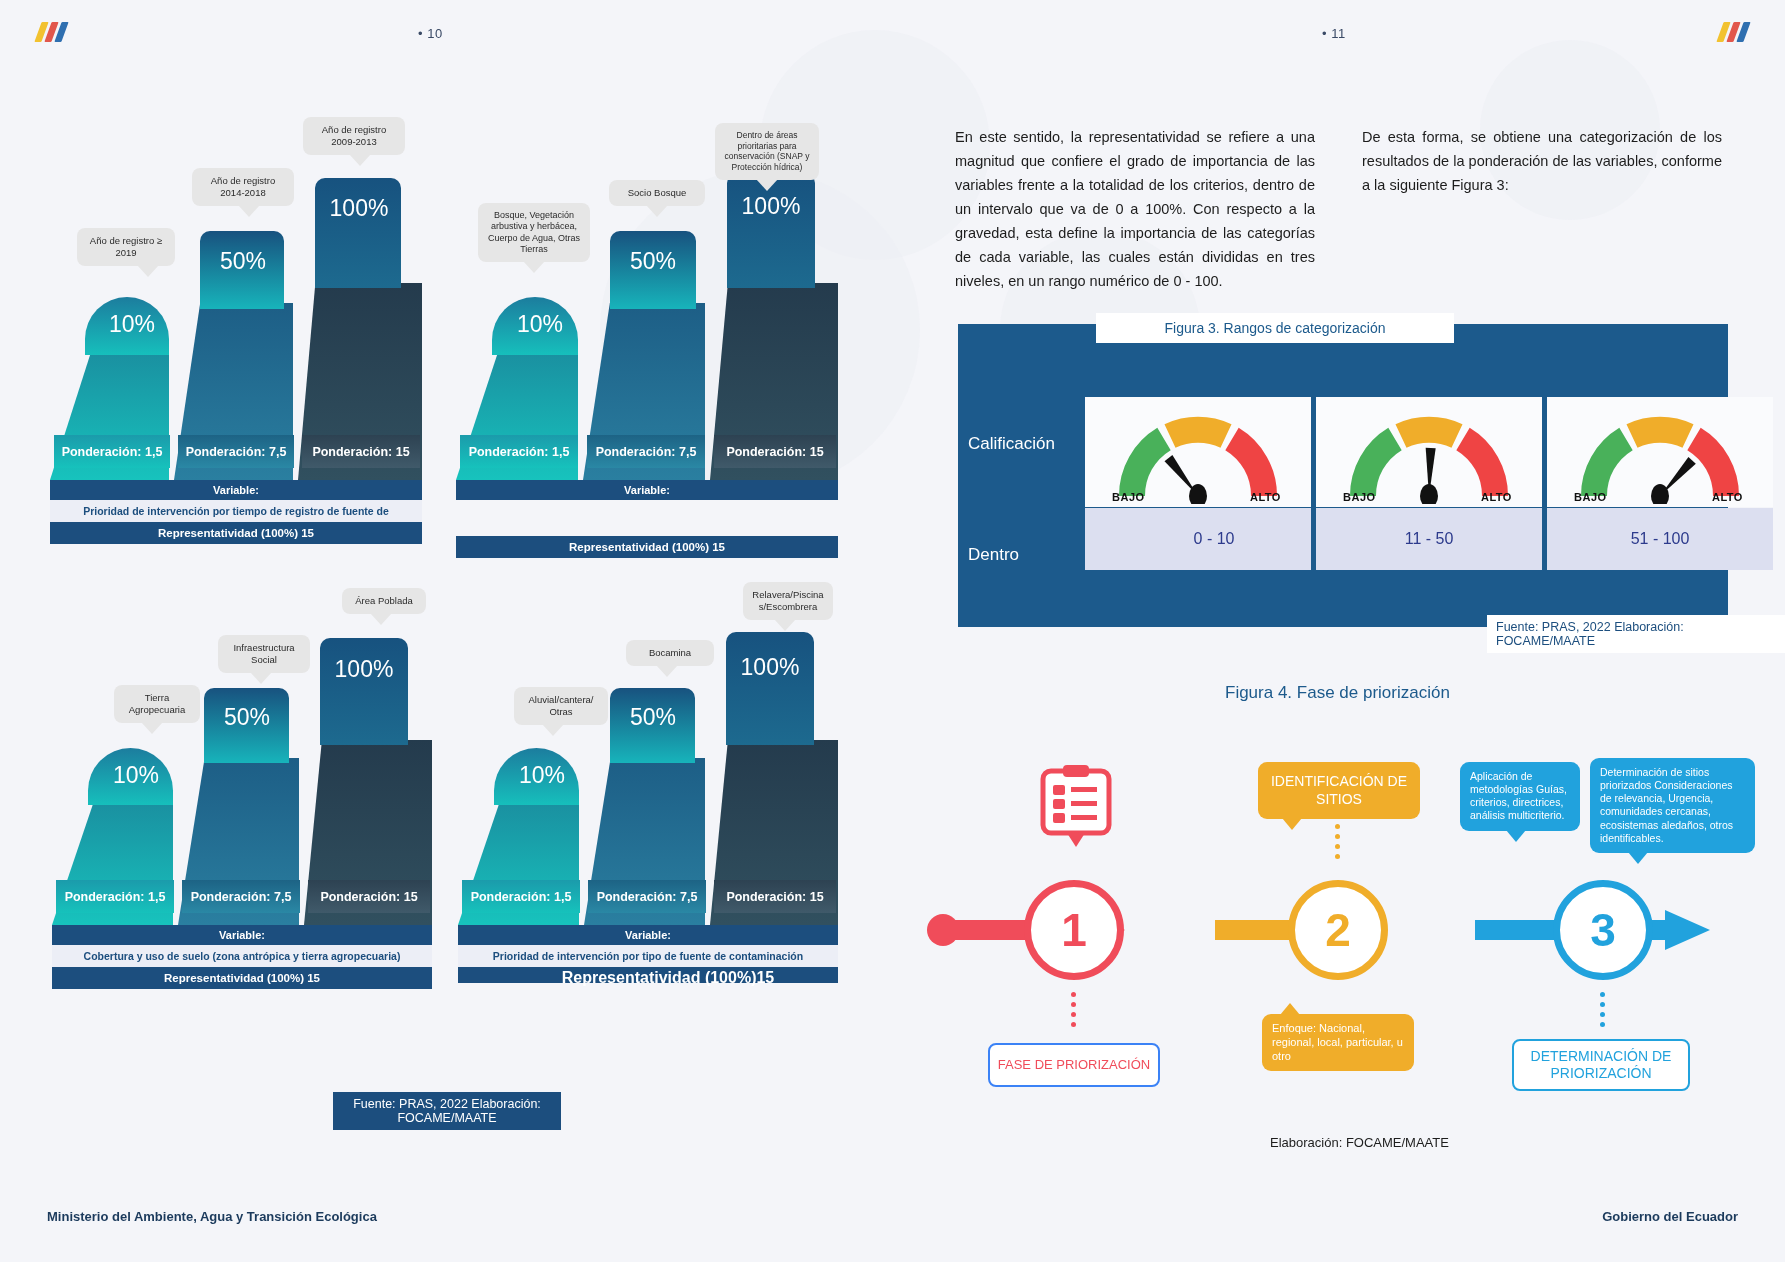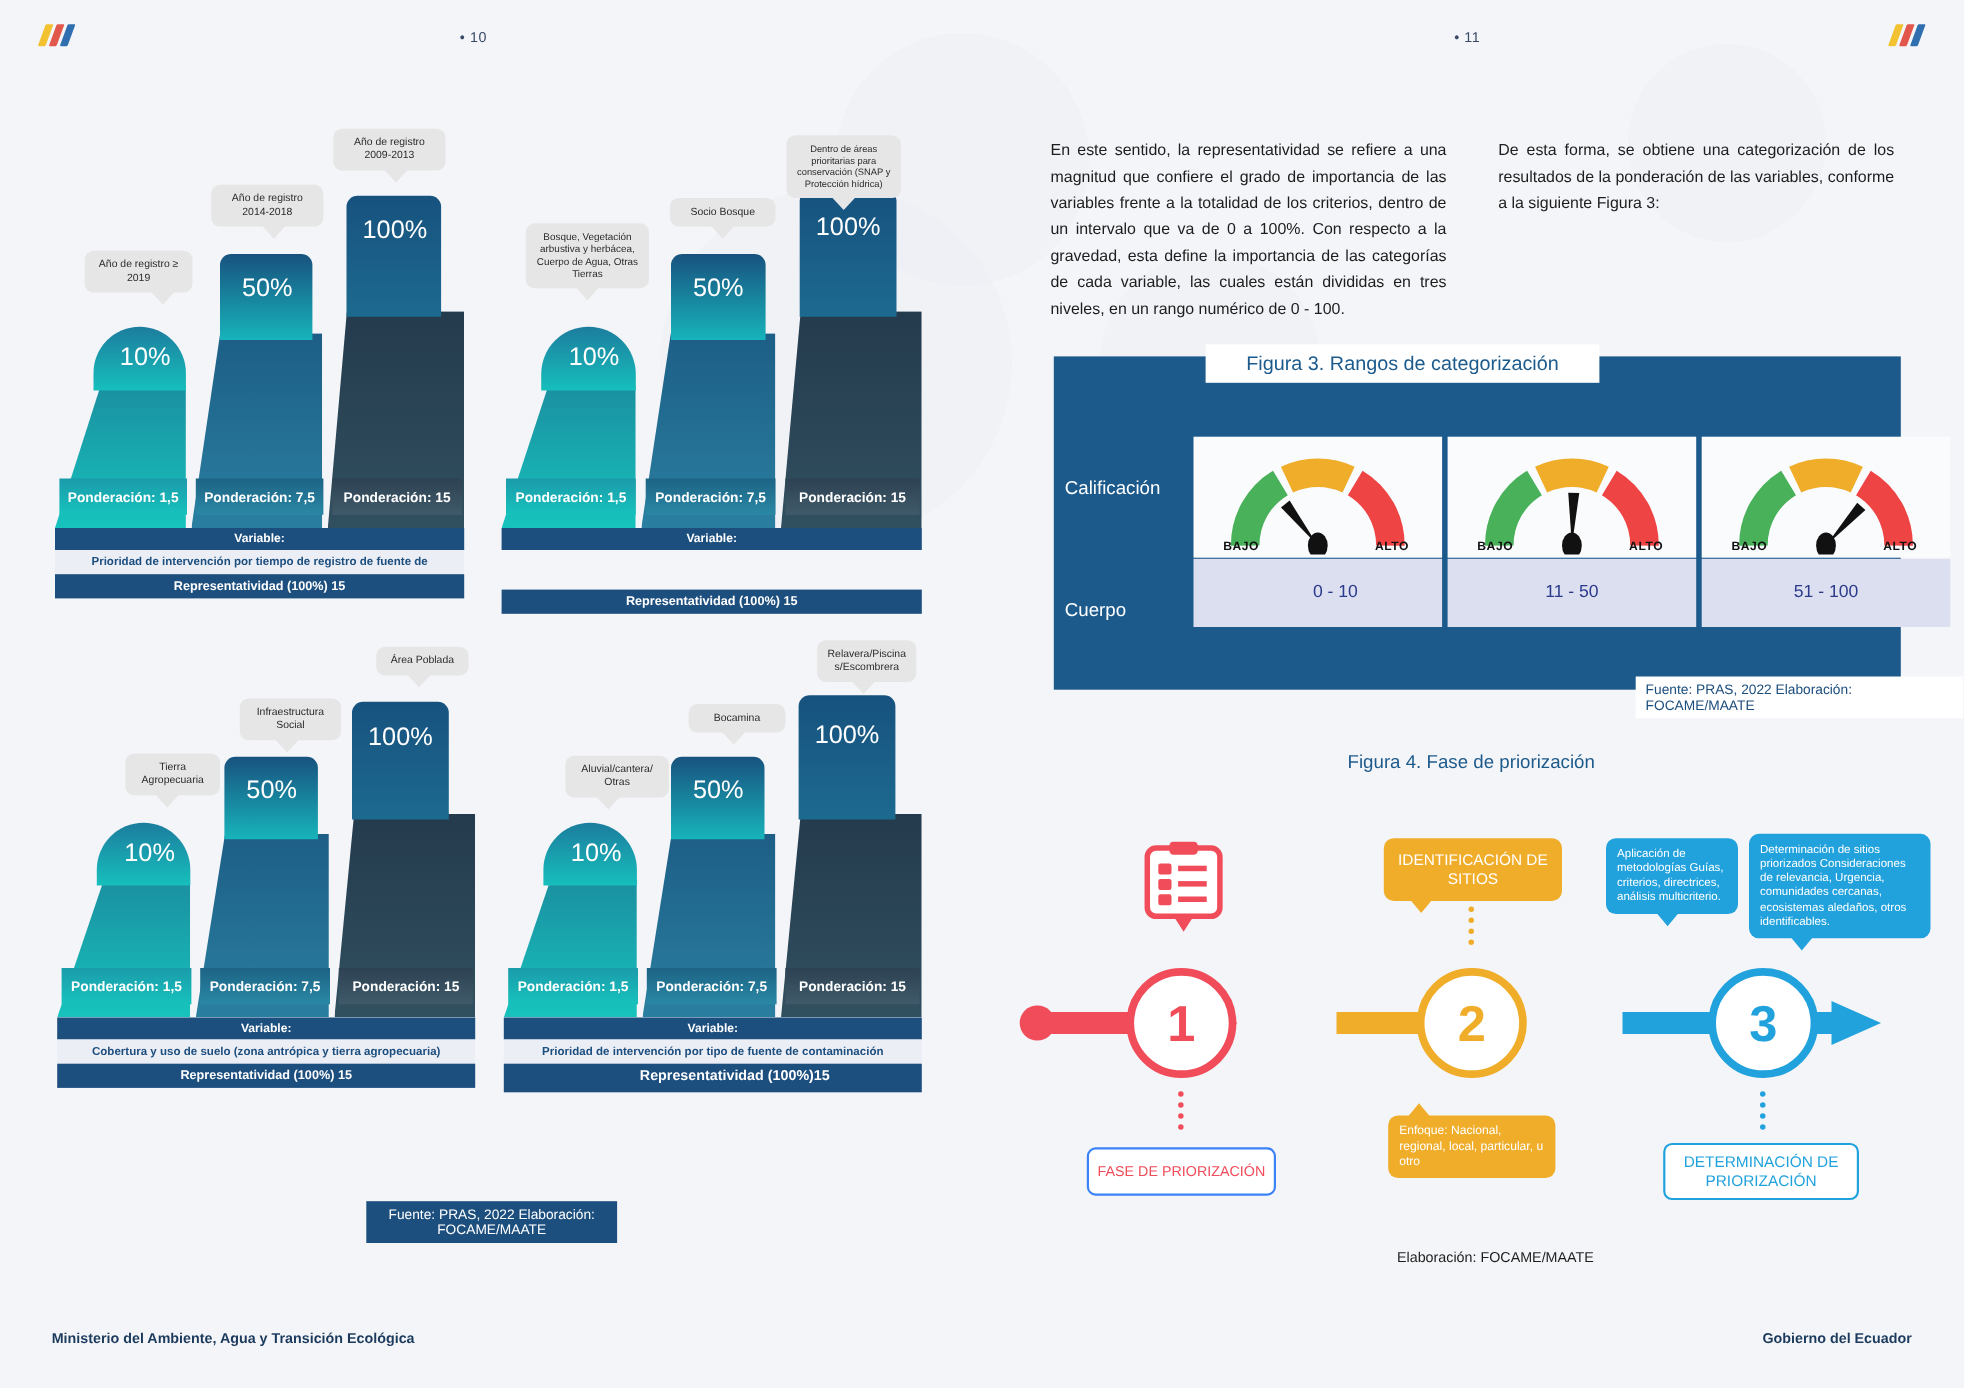--- a/index.html
+++ b/index.html
@@ -27,21 +27,21 @@
     border-top:12px solid #e6e6e6;
   }
   .pct{position:absolute;color:#fff;font-weight:400;}
   .pond{position:absolute;color:#fff;font-weight:bold;display:flex;align-items:center;justify-content:center;}
   .varbar{background:#1c4e7e;color:#fff;text-align:center;font-weight:bold;}
   .vartxt{background:#eceef6;color:#1c4e7e;text-align:center;font-weight:bold;line-height:1.35;}
   .repbar{background:#1c4e7e;color:#fff;text-align:center;font-weight:bold;}
   
   .body-text{position:absolute;color:#1d1d1d;font-size:14.5px;line-height:1.65;text-align:justify;}
   .fig3-wrap{position:absolute;background:#1c5a8c;}
-  .fig3-title{position:absolute;background:#fff;color:#1c5a8c;font-size:18px;text-align:center;padding:7px 18px;}
+  .fig3-title{position:absolute;background:#fff;color:#1c5a8c;font-size:14px;text-align:center;padding:7px 18px;}
   .fig3-rowlabel{position:absolute;color:#fff;font-size:17px;}
   .gcell{position:absolute;background:#fafbfd;}
   .rcell{position:absolute;background:#dcdff0;color:#2c3a8c;font-size:16px;display:flex;align-items:center;justify-content:center;}
   .gauge-lbl{position:absolute;font-size:11px;font-weight:bold;color:#111;letter-spacing:.5px;}
   .src-box{position:absolute;background:#fff;color:#1c4e7e;font-size:12.5px;padding:5px 9px;}
   .fig4-title{position:absolute;color:#1c5a8c;font-size:17px;}
   .node{position:absolute;border-radius:50%;background:#fff;display:flex;align-items:center;justify-content:center;font-size:46px;font-weight:bold;}
   .bubble{position:absolute;border-radius:9px;color:#fff;padding:8px 10px;line-height:1.25;}
   .bubble .tail2{position:absolute;width:0;height:0;border-left:10px solid transparent;border-right:10px solid transparent;}
   .outline-box{position:absolute;background:#fff;border-radius:8px;display:flex;align-items:center;justify-content:center;text-align:center;line-height:1.25;}
@@ -183,32 +183,32 @@
     </div>
     <div class="cap-label" style="left:285px;top:-58px;width:90px;font-size:9.5px;">
       <span>Relavera/Piscina s/Escombrera</span><span class="tail" style="left:47%;"></span>
     </div>
     <div class="pond" style="left:4px;top:240px;width:118px;height:33px;font-size:12.5px;background:linear-gradient(180deg,#1b9bab,#16c2bc);">Ponderación: 1,5</div>
     <div class="pond" style="left:130px;top:240px;width:118px;height:33px;font-size:12.5px;background:linear-gradient(180deg,#1d6385,#2a88a5);">Ponderación: 7,5</div>
     <div class="pond" style="left:256px;top:240px;width:122px;height:33px;font-size:12.5px;background:linear-gradient(180deg,#2d4252,#405a6a);">Ponderación: 15</div>
   </div>
   <div class="varbar" style="position:absolute;left:0;top:285px;width:380px;height:20px;font-size:11px;line-height:20px;">Variable:</div>
   <div class="vartxt" style="position:absolute;left:0;top:305px;width:380px;height:22px;font-size:10.5px;line-height:22px;">Prioridad de intervención por tipo de fuente de contaminación</div>
-  <div class="repbar" style="position:absolute;left:0;top:327px;width:380px;height:26px;font-size:13px;line-height:22px;padding-left:40px;">Representatividad (100%)15</div>
+  <div class="repbar" style="position:absolute;left:0;top:327px;width:380px;height:16px;font-size:16px;line-height:22px;padding-left:40px;">Representatividad (100%)15</div>
 </div>
 
 <div class="srcbar" style="left:333px;top:1092px;width:228px;">Fuente: PRAS, 2022 Elaboración: FOCAME/MAATE</div>
 
 <div class="body-text" style="left:955px;top:126px;width:360px;">En este sentido, la representatividad se refiere a una magnitud que confiere el grado de importancia de las variables frente a la totalidad de los criterios, dentro de un intervalo que va de 0 a 100%. Con respecto a la gravedad, esta define la importancia de las categorías de cada variable, las cuales están divididas en tres niveles, en un rango numérico de 0 - 100.</div>
 <div class="body-text" style="left:1362px;top:126px;width:360px;">De esta forma, se obtiene una categorización de los resultados de la ponderación de las variables, conforme a la siguiente Figura 3:</div>
 
 <div class="fig3-wrap" style="left:958px;top:324px;width:770px;height:303px;"></div>
 <div class="fig3-title" style="left:1096px;top:313px;width:358px;">Figura 3. Rangos de categorización</div>
 <div class="fig3-rowlabel" style="left:968px;top:434px;">Calificación</div>
-<div class="fig3-rowlabel" style="left:968px;top:545px;">Cuerpo</div>
+<div class="fig3-rowlabel" style="left:968px;top:545px;">Dentro</div>
 
 <div class="gcell" style="left:1085px;top:397px;width:226px;height:110px;"></div>
 <div class="gcell" style="left:1316px;top:397px;width:226px;height:110px;"></div>
 <div class="gcell" style="left:1547px;top:397px;width:226px;height:110px;overflow:hidden;"></div>
 
 <svg style="position:absolute;left:1118px;top:412px;" width="160" height="92" viewBox="0 0 160 92">
   <path d="M14 84 A66 66 0 0 1 46 27" stroke="#49b15a" stroke-width="26" fill="none"></path>
   <path d="M52 24 A66 66 0 0 1 108 24" stroke="#f0ad2a" stroke-width="26" fill="none"></path>
   <path d="M114 27 A66 66 0 0 1 146 84" stroke="#ef4444" stroke-width="26" fill="none"></path>
   <g transform="rotate(-38 80 84)">

